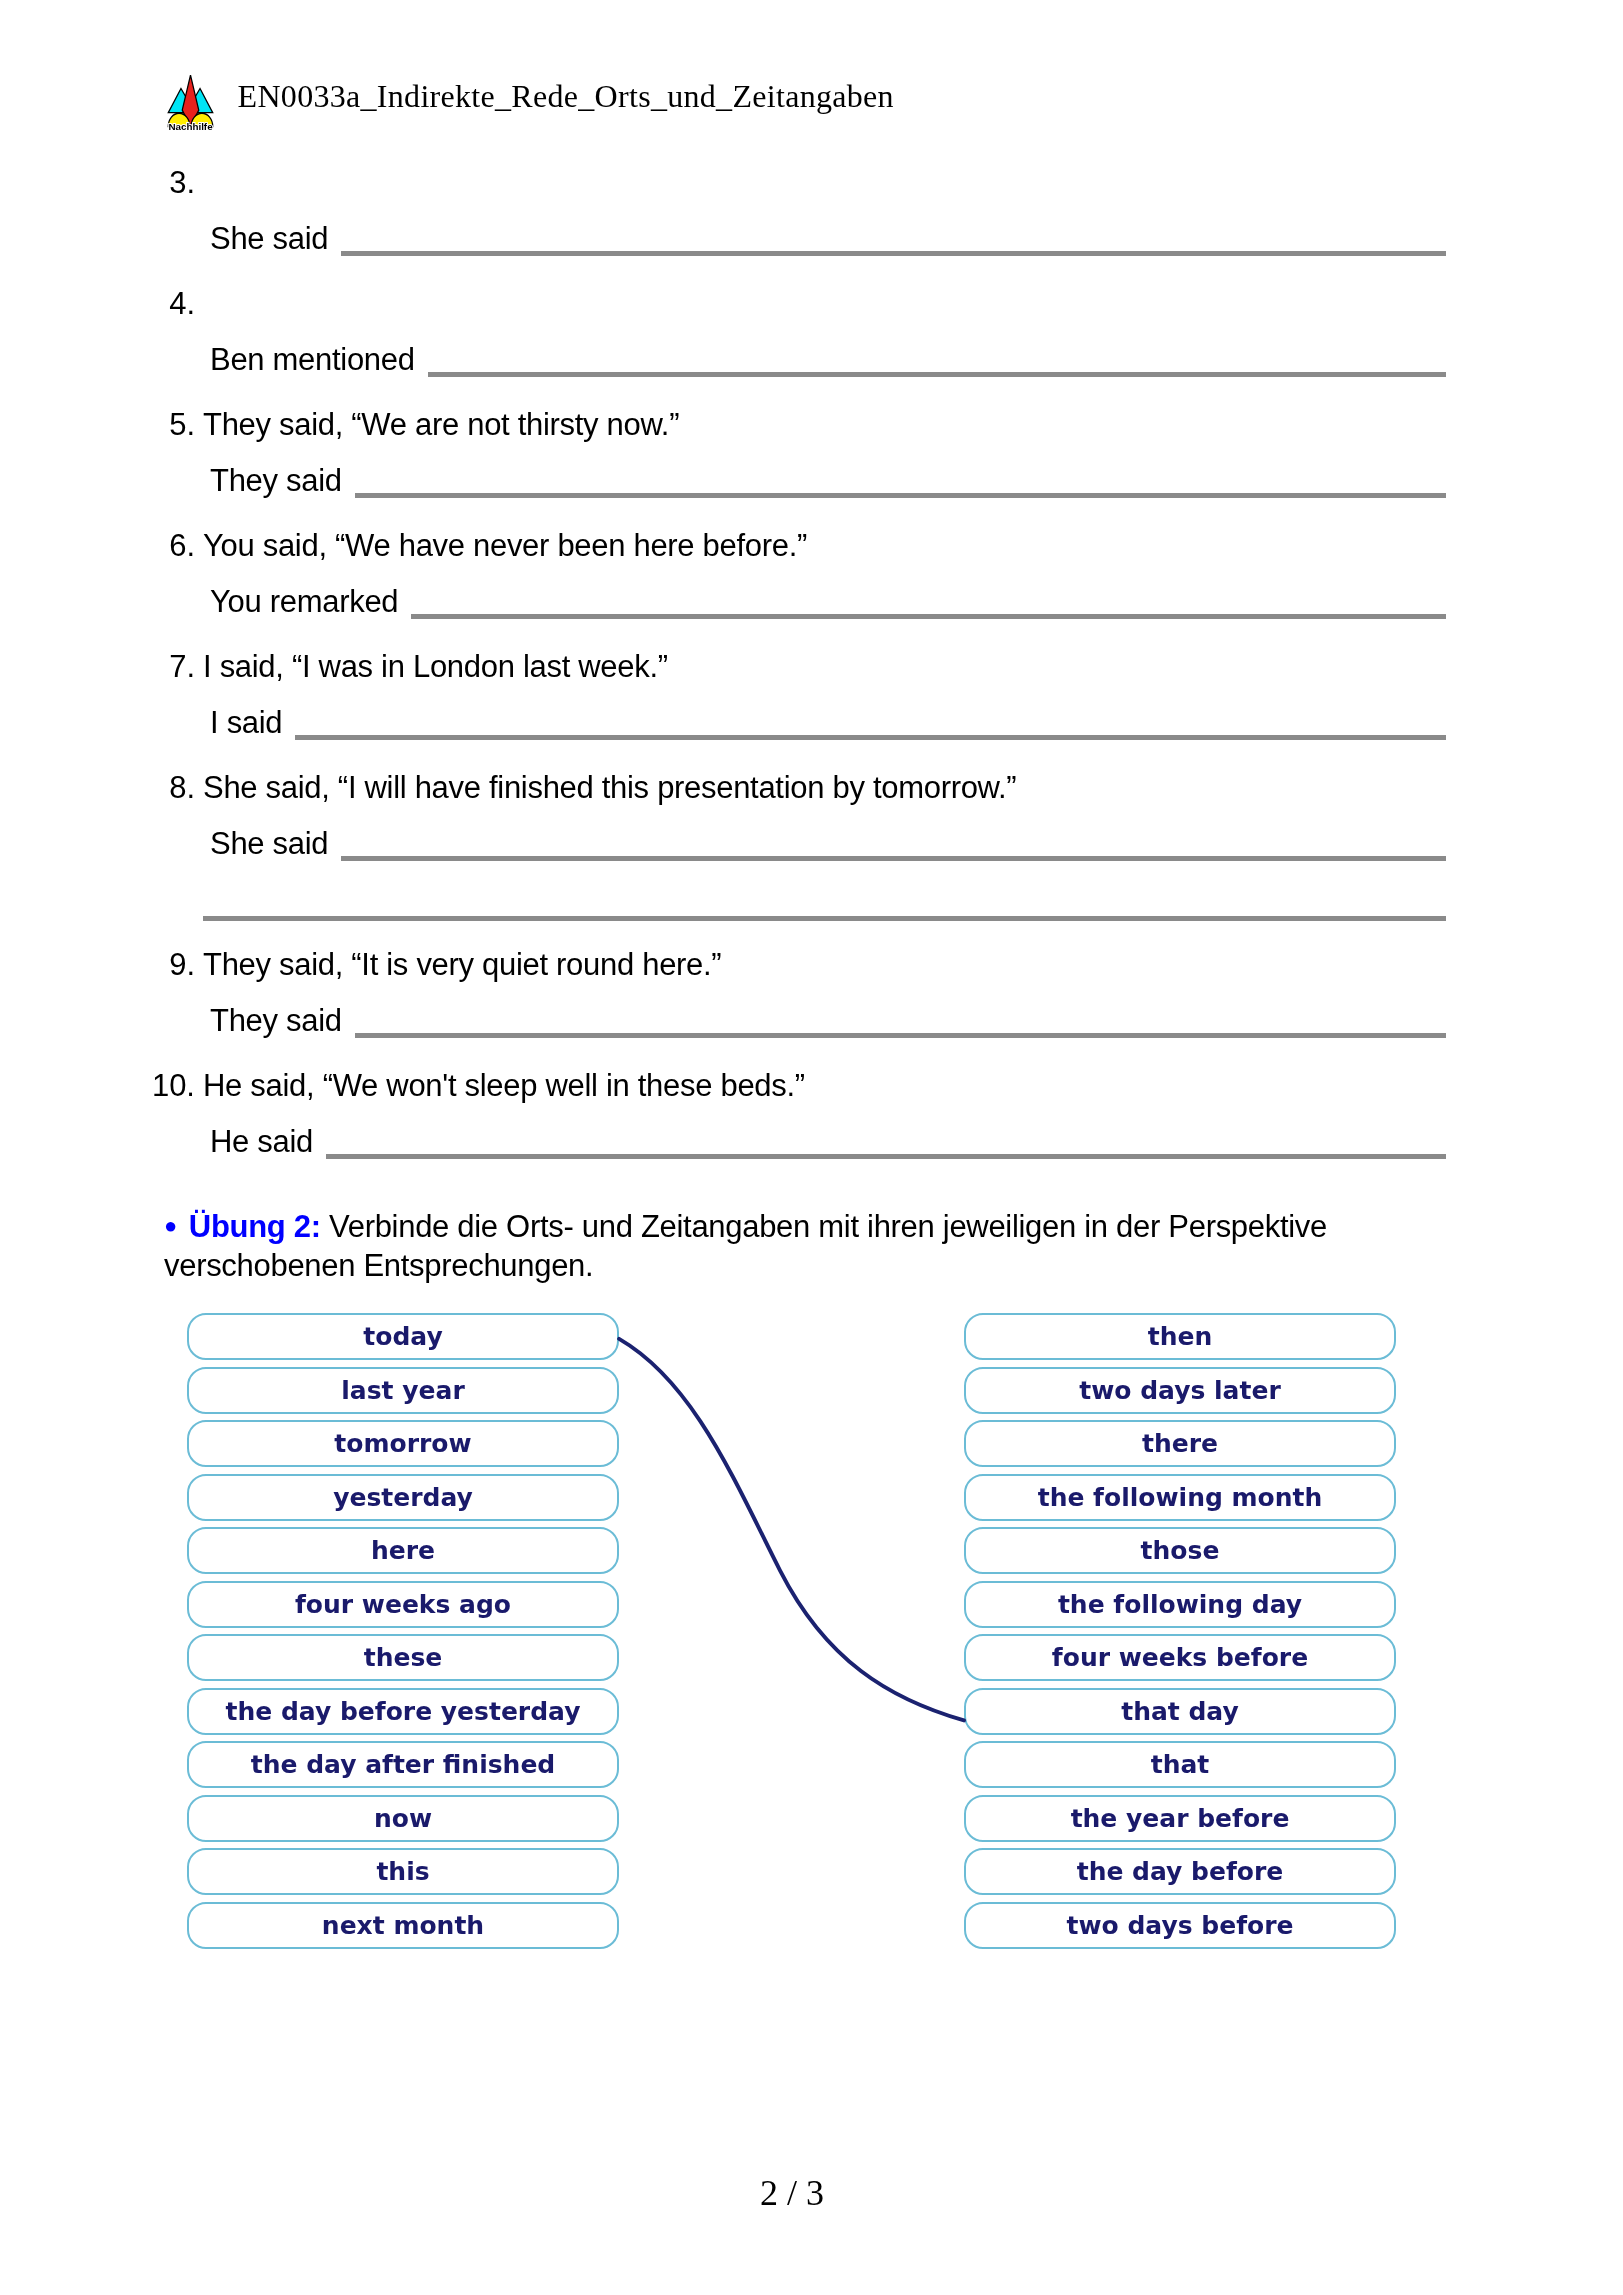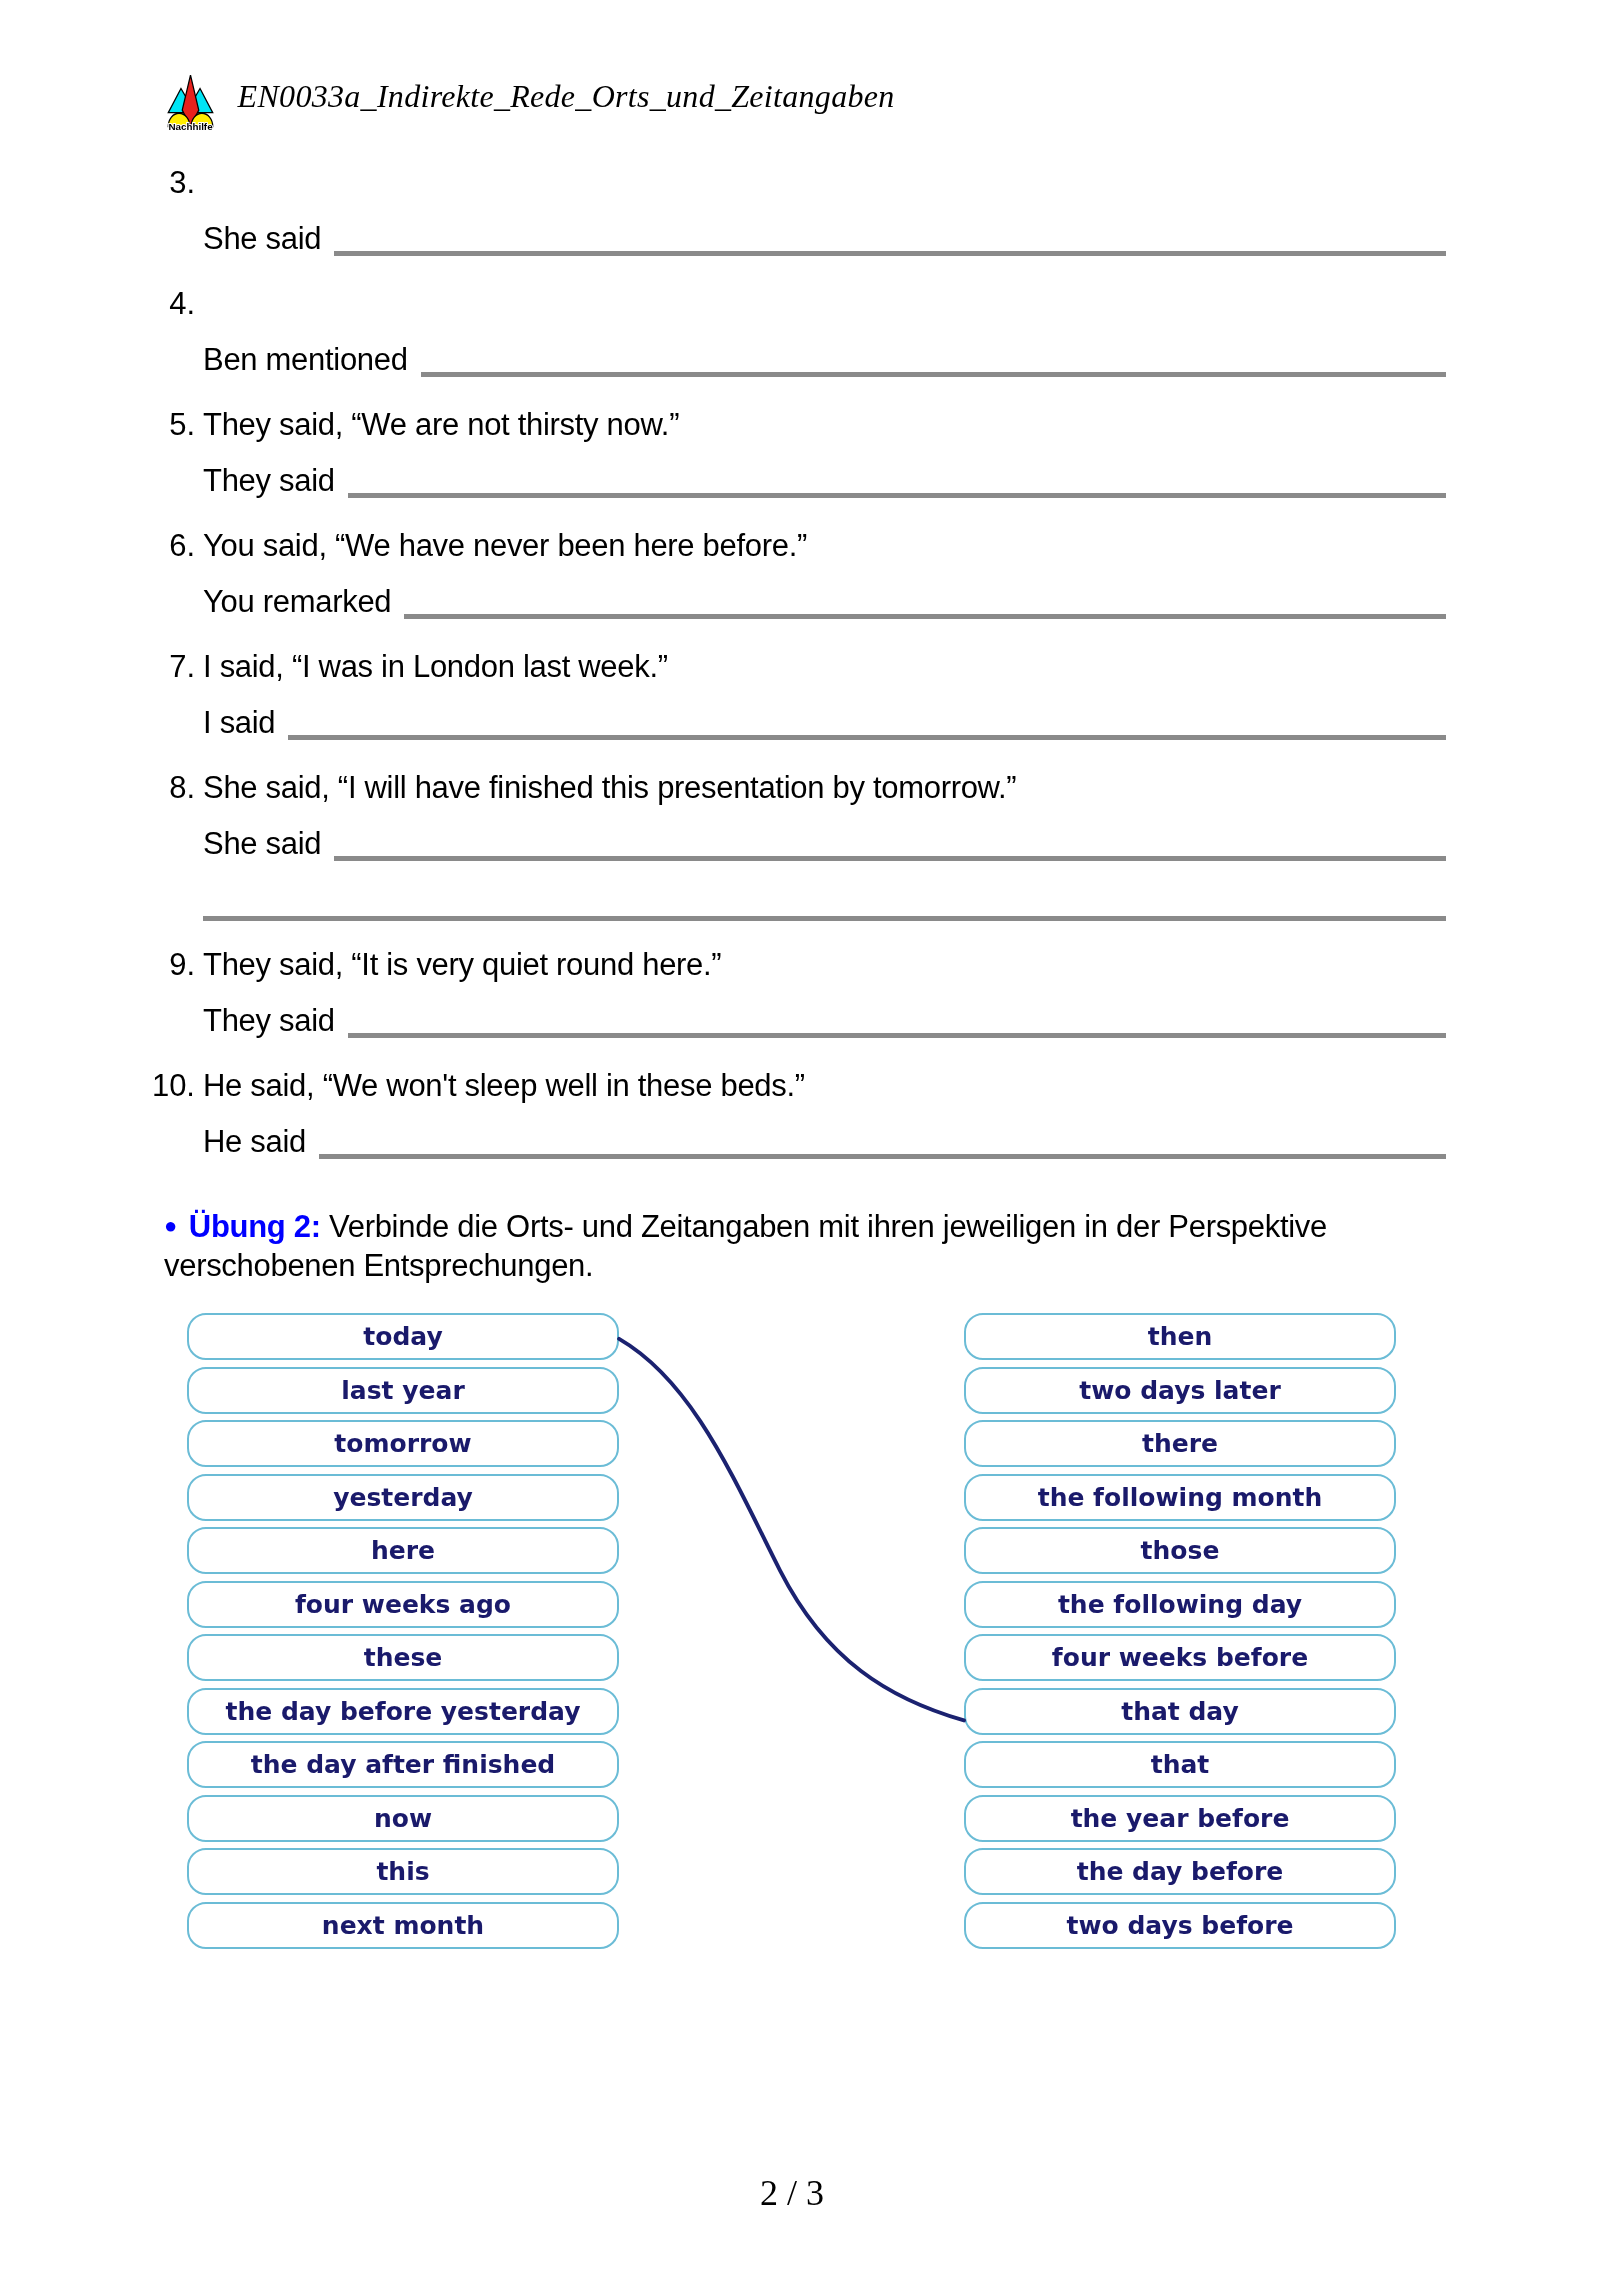--- a/index.html
+++ b/index.html
@@ -10,37 +10,37 @@
     overflow:hidden;
     font-family:"Liberation Sans", sans-serif;
     color:#000;
   }
   
   .header{position:absolute;top:73px;left:167px;display:flex;align-items:flex-start;}
   .logo{width:47px;height:64px;flex:0 0 auto;}
   .doc-title{
     margin-left:23.6px;margin-top:5.2px;
     font-family:"Liberation Serif", serif;
-    font-style:italic;font-size:32px;letter-spacing:0.3px;
+    font-size:32px;letter-spacing:0.3px;
     white-space:nowrap;
   }
   
   .exercises{position:absolute;top:164px;left:203px;right:177px;}
   .item{position:relative;height:121px;}
   .item.has-extra{height:177px;}
   .sentence{
     position:absolute;top:0;left:0;right:0;
     font-size:31px;line-height:37px;letter-spacing:-0.3px;white-space:nowrap;
   }
   .num{
     position:absolute;left:-60px;top:0;width:52px;text-align:right;
     font-size:31px;line-height:37px;
   }
   .response{
-    position:absolute;top:58px;left:0;right:0;height:34px;
+    position:absolute;top:58px;left:7px;right:0;height:34px;
     display:flex;align-items:flex-end;text-align:right;
   }
   .lead{font-size:31px;line-height:34px;letter-spacing:-0.3px;white-space:nowrap;}
   .blank-line{flex:1 1 auto;margin-left:13px;height:34px;border-bottom:5.9px solid var(--line-gray,#8a8a8a);}
   .extra-line{position:absolute;top:113px;left:0;right:0;height:34px;border-bottom:5.9px solid var(--line-gray,#8a8a8a);}
   
   .uebung{
     position:absolute;top:1206px;left:164px;width:1303px;
     font-size:31px;line-height:39px;letter-spacing:-0.3px;
   }

